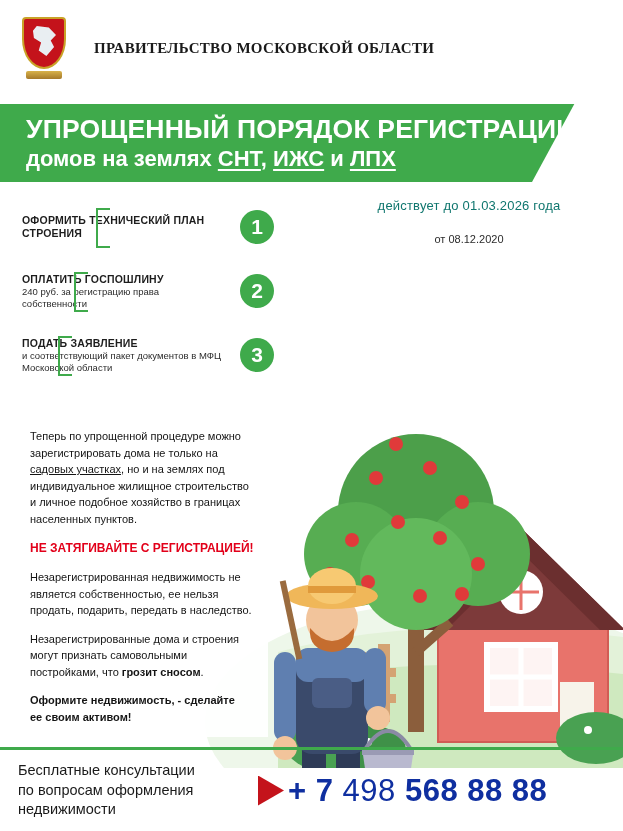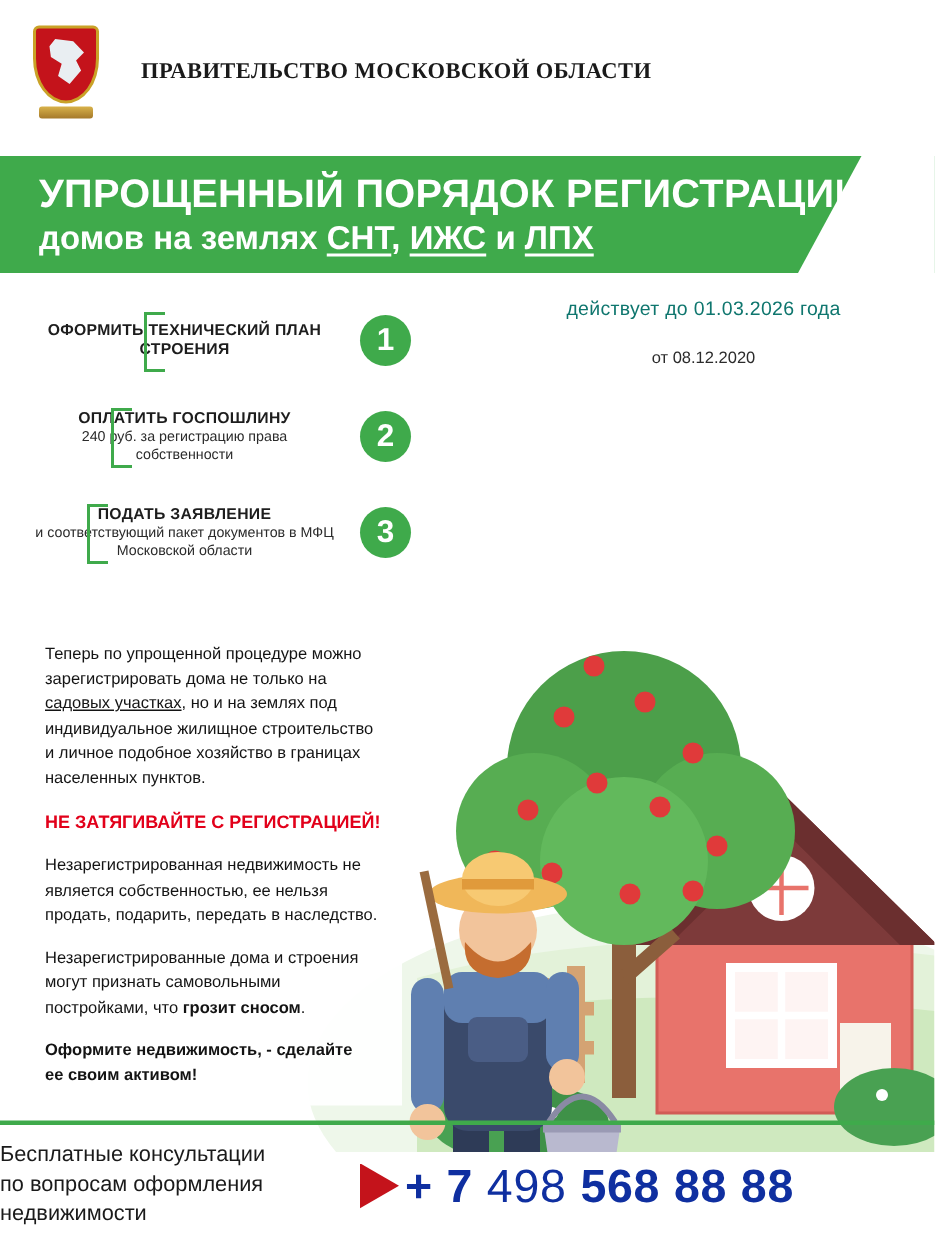--- a/index.html
+++ b/index.html
@@ -115,21 +115,21 @@
   }
   .step {
     position: relative;
     display: flex;
     align-items: center;
     justify-content: flex-end;
     height: 54px;
     margin-bottom: 10px;
   }
   .step-text {
-    text-align: center;
+    text-align: left;
     padding-right: 16px;
     line-height: 1.25;
   }
   .step-title {
     font-size: 10.5px;
     font-weight: bold;
     color: #1d1d1d;
     text-transform: uppercase;
     letter-spacing: 0.2px;
   }
@@ -222,20 +222,21 @@
     position: absolute;
     left: 0; bottom: 0;
     width: 623px;
     height: 84px;
     border-top: 3px solid #3faa4b;
     display: flex;
     align-items: center;
     box-sizing: border-box;
   }
   .footer-left {
+    padding-left: 18px;
     font-size: 14.5px;
     line-height: 1.35;
     color: #1a1a1a;
     width: 240px;
   }
   .footer-arrow {
     width: 26px;
     height: 30px;
     background: #c4131b;
     clip-path: polygon(0 0, 100% 50%, 0 100%);

